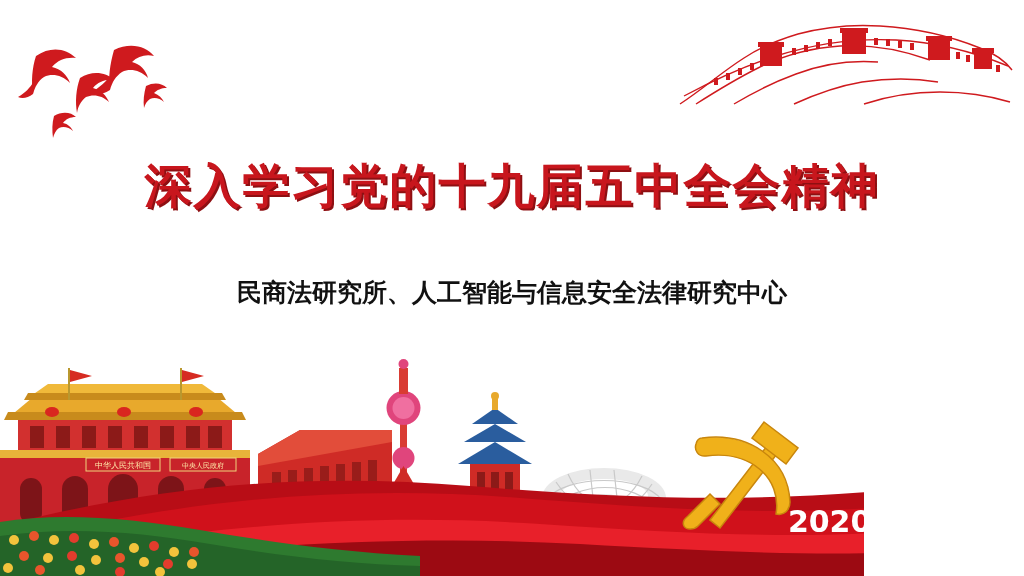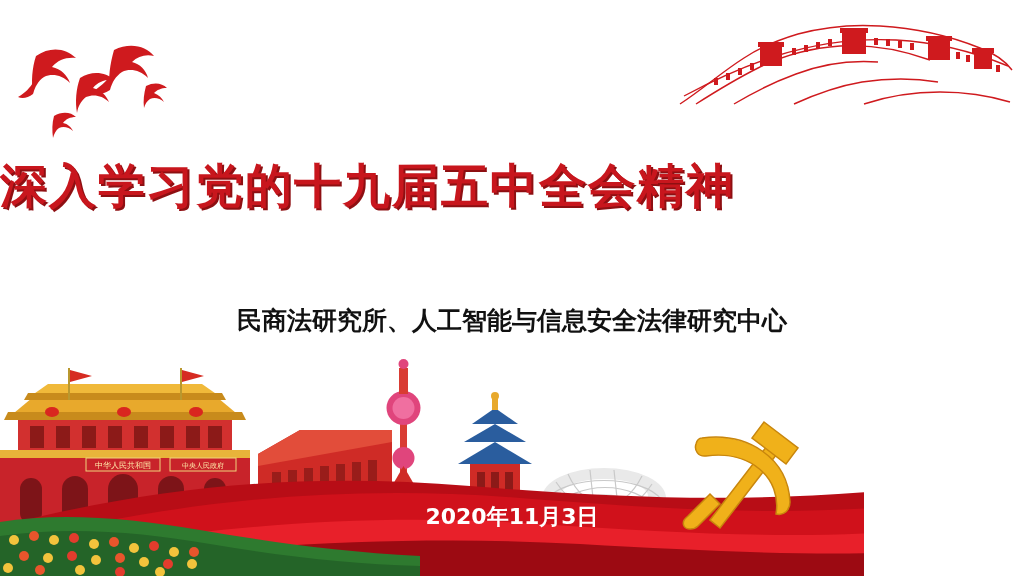--- a/index.html
+++ b/index.html
@@ -35,49 +35,49 @@
     width: 340px;
     height: 90px;
   }
 
   
   .main-title {
     position: absolute;
     left: 0;
     right: 0;
     top: 155px;
+    text-align: center;
     font-size: 47px;
     font-weight: bold;
     letter-spacing: 2px;
     color: #c8161d;
     text-shadow: 2px 2px 0 #8e0f12;
     font-family: "DejaVu Sans", "Liberation Sans", sans-serif;
   }
   .sub-title {
     position: absolute;
     left: 0;
     right: 0;
     top: 276px;
     text-align: center;
     font-size: 25px;
     font-weight: bold;
     line-height: 34px;
     color: #111111;
     font-family: "DejaVu Sans", "Liberation Sans", sans-serif;
-    margin-top: 28px;
   }
   .sub-title .line2 { display: block; }
 
   .date-text {
     position: absolute;
     left: 0;
     right: 0;
     top: 502px;
-    text-align: center;
-    font-size: 22px;
+    text-align: right;
+    font-size: 30px;
     font-weight: bold;
     color: #ffffff;
     font-family: "DejaVu Sans", "Liberation Sans", sans-serif;
     z-index: 40;
   }
 
   
   .scene {
     position: absolute;
     left: 0;

